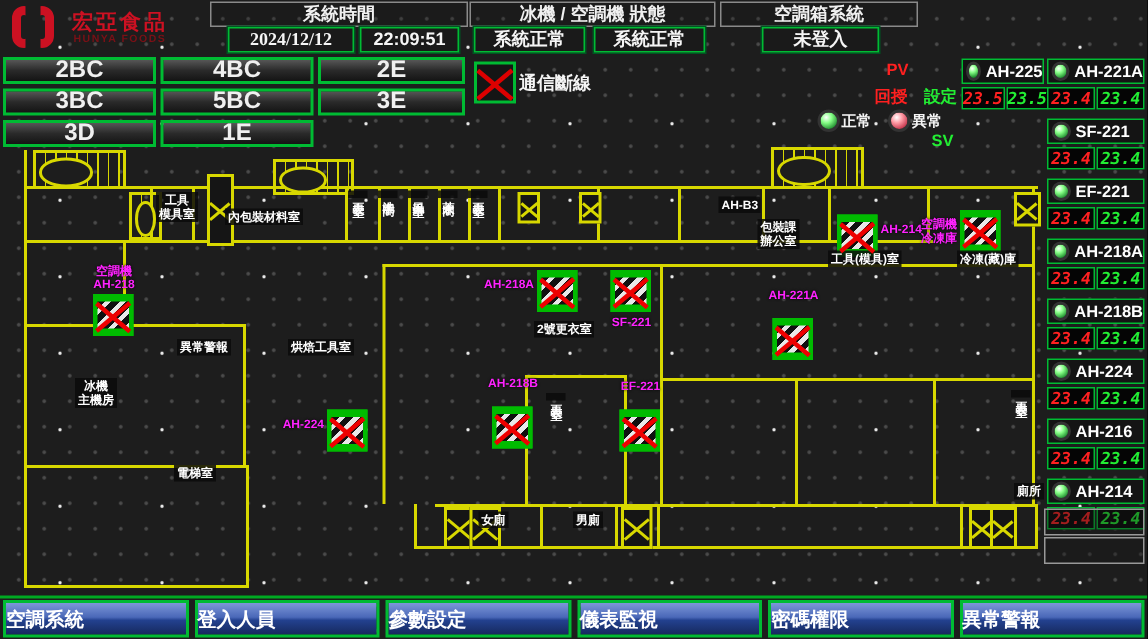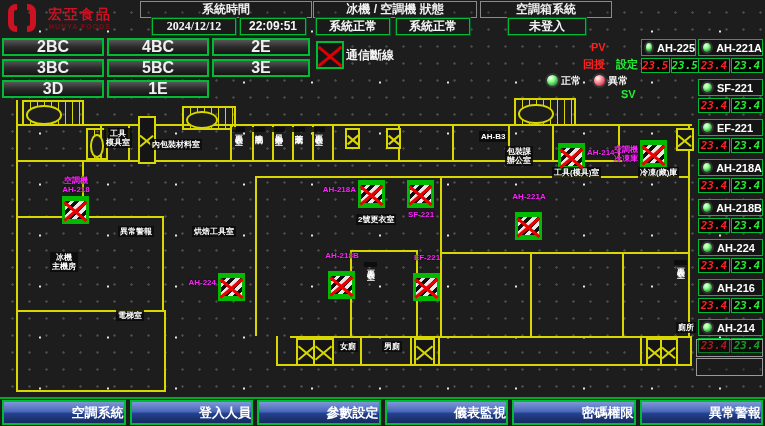--- a/index.html
+++ b/index.html
@@ -63,21 +63,21 @@
   .dev .hatch{width:100%;height:100%;background:repeating-linear-gradient(315deg,#e8e8e8 0 3px,#101010 3px 7px);}
   .dev .xline{background:#ee0000;height:3px;z-index:3;}
   .devlabel{position:absolute;color:#ff22ff;font-size:8px;font-weight:bold;line-height:9px;white-space:pre-line;text-align:center;z-index:4;text-shadow:0 0 2px #000;}
   .room{position:absolute;color:#fff;font-size:8px;font-weight:bold;line-height:9px;white-space:pre-line;
     background:rgba(10,10,10,.85);padding:1px 2px;z-index:2;text-align:center;}
   .room.vert{writing-mode:vertical-rl;letter-spacing:1px;}
   
   .sep{position:absolute;left:0;top:397px;width:765px;height:2px;background:#00aa22;}
   .menu{position:absolute;left:0;top:399px;width:765px;height:27px;display:flex;}
   .mbtn{flex:1;margin:1px 2px;background:linear-gradient(#7d97d8 0%,#4a68b8 45%,#23418f 55%,#16295e 100%);
-    border:2px solid #00bb33;color:#fff;font-size:13px;font-weight:bold;text-align:right;line-height:21px;cursor:pointer;font-family:Liberation Serif, serif;}
+    border:2px solid #00bb33;color:#fff;font-size:13px;font-weight:bold;text-align:left;line-height:21px;cursor:pointer;font-family:Liberation Serif, serif;}
 </style>
 </head>
 <body>
 
 <div class="screen">
 
   <div class="logo-mark">
     <span class="arc a1"></span>
       <span class="arc a2"></span>
   </div>
@@ -361,21 +361,21 @@
 辦公室</div>
       <div class="room" style="left: 552px; top: 167px;">工具(模具)室</div>
       <div class="room" style="left: 638px; top: 167px;">冷凍(藏)庫</div>
       <div class="room" style="left: 356px; top: 214px;">2號更衣室</div>
       <div class="room vert" style="left: 364px; top: 262px;">更衣室</div>
       <div class="room" style="left: 118px; top: 226px;">異常警報</div>
       <div class="room" style="left: 192px; top: 226px;">烘焙工具室</div>
       <div class="room" style="left: 50px; top: 252px;">冰機
 主機房</div>
       <div class="room" style="left: 116px; top: 310px;">電梯室</div>
-      <div class="room" style="left: 338px; top: 341px; text-align: center;">女廁</div>
+      <div class="room" style="left: 319px; top: 341px; text-align: center;">女廁</div>
       <div class="room" style="left: 382px; top: 341px;">男廁</div>
       <div class="room vert" style="left: 674px; top: 260px;">更衣室</div>
       <div class="room" style="left: 676px; top: 322px;">廁所</div>
     </div>
 
   <div class="sep"></div>
   <div class="menu" id="menu">
       <div class="mbtn">空調系統</div>
       <div class="mbtn">登入人員</div>
       <div class="mbtn">參數設定</div>

